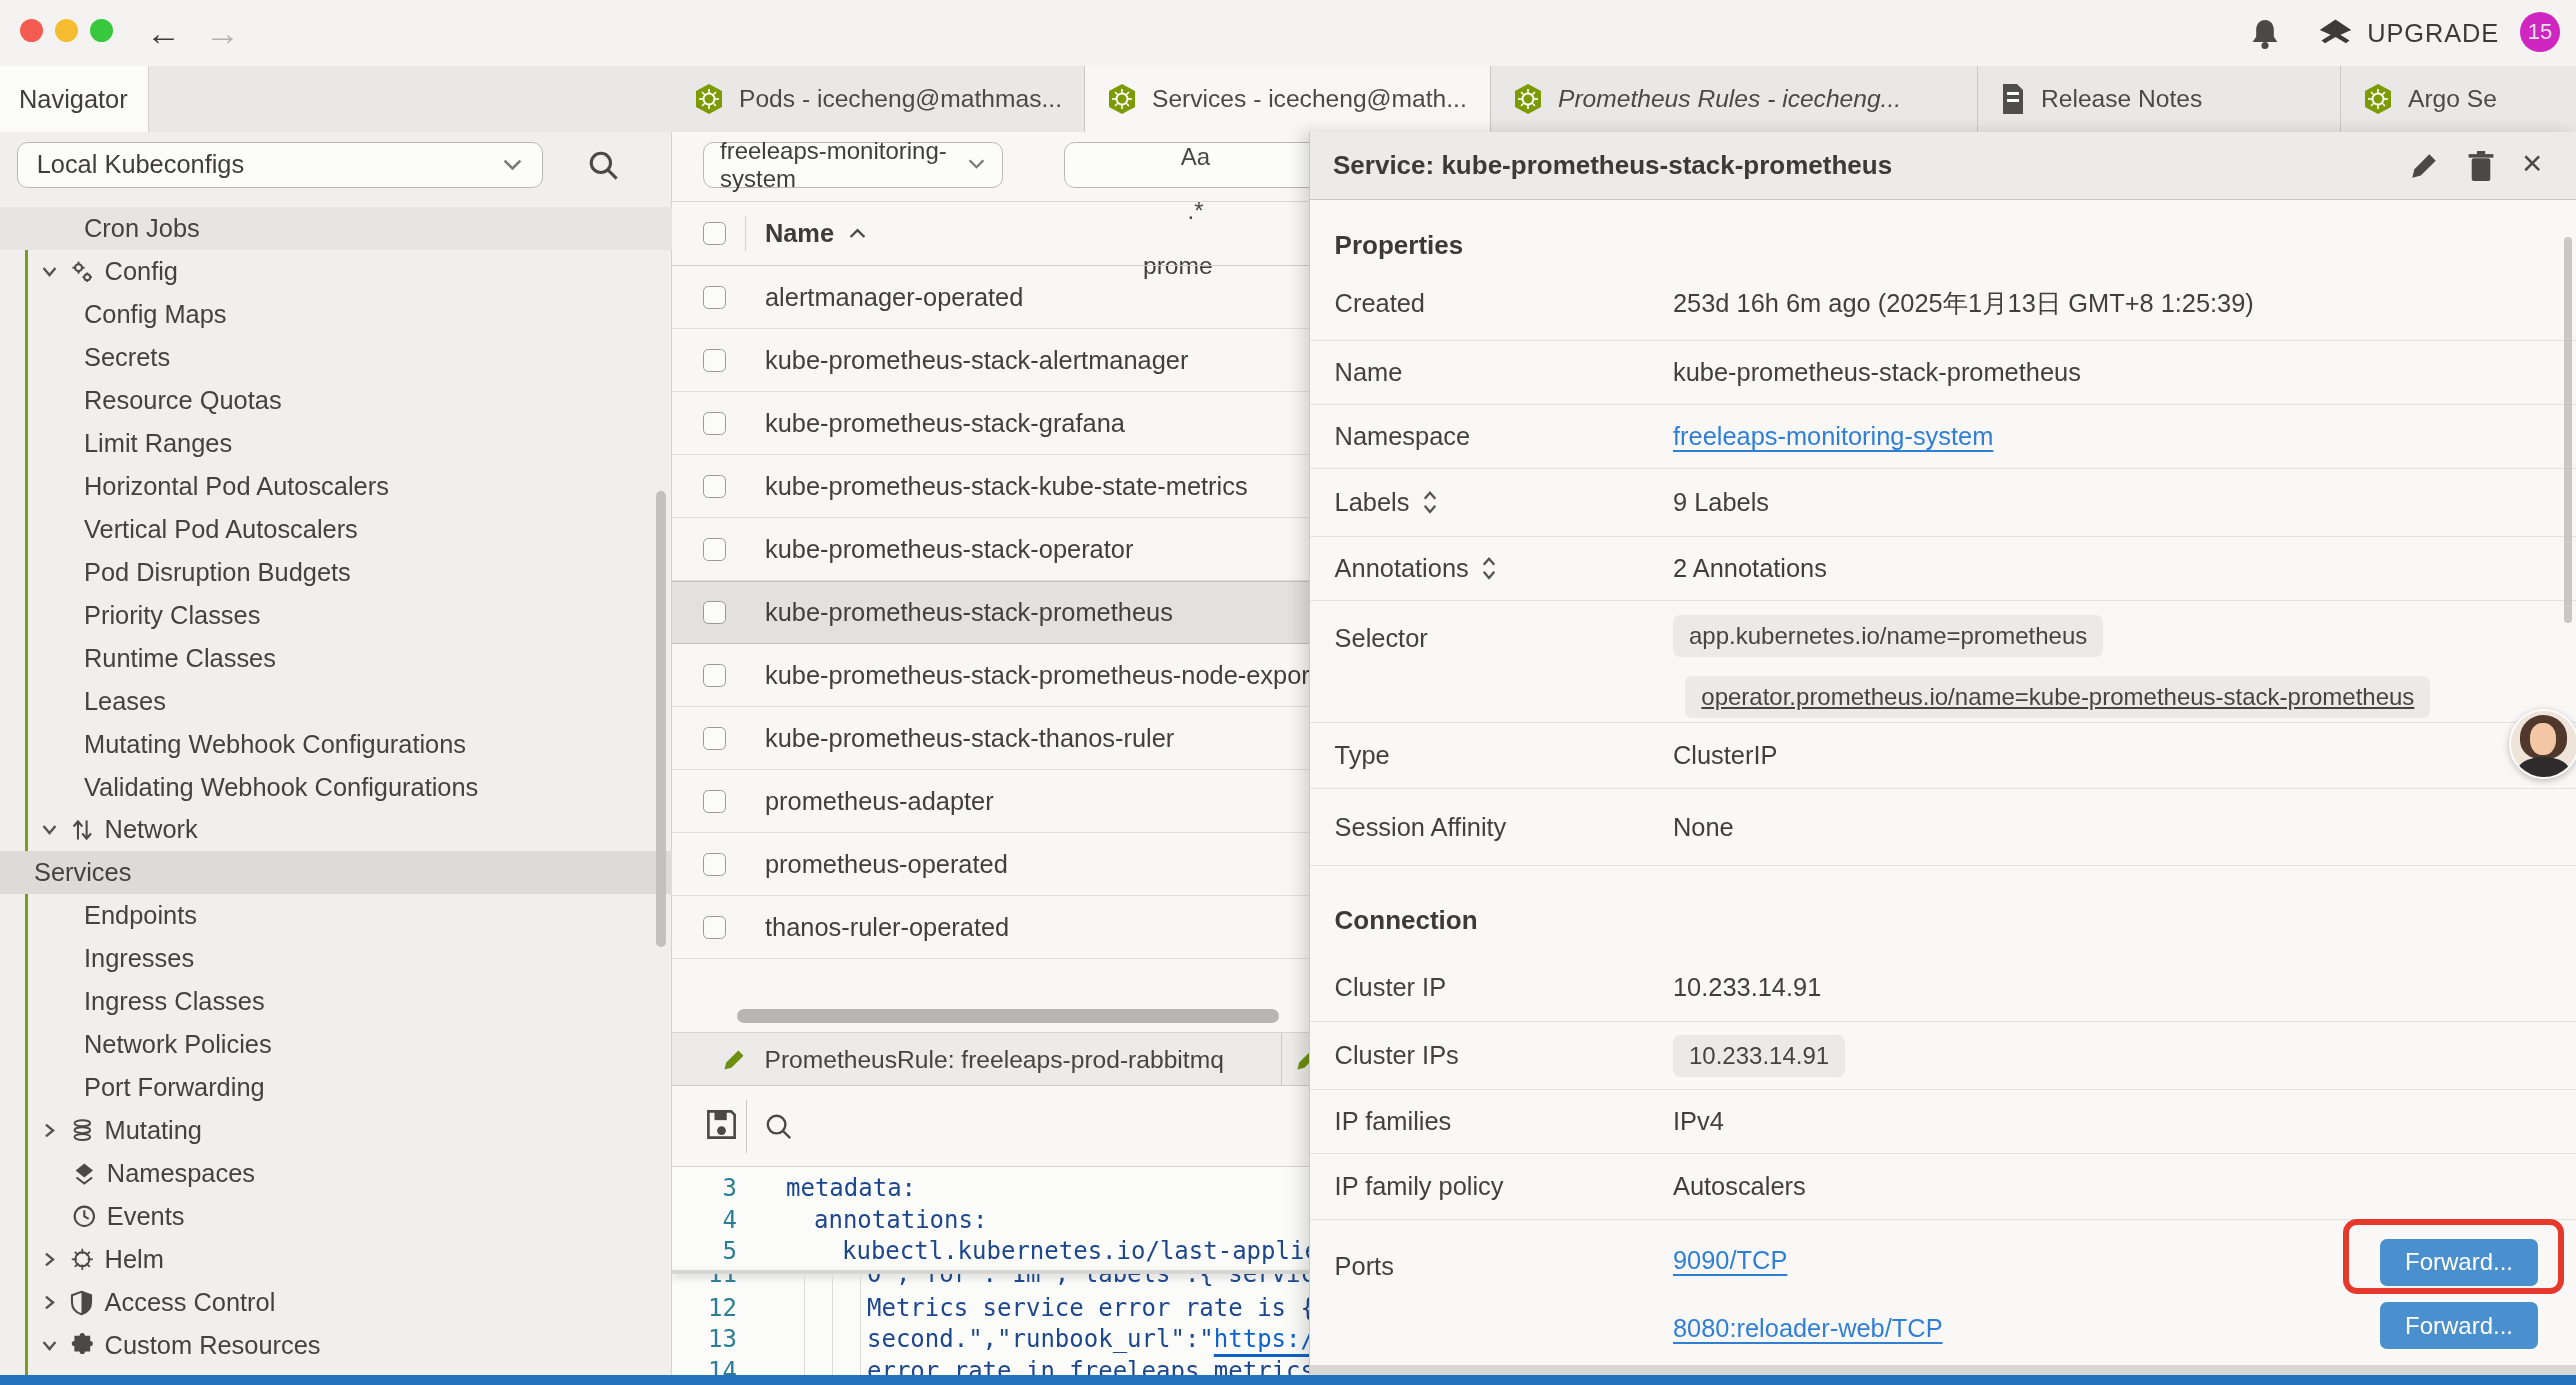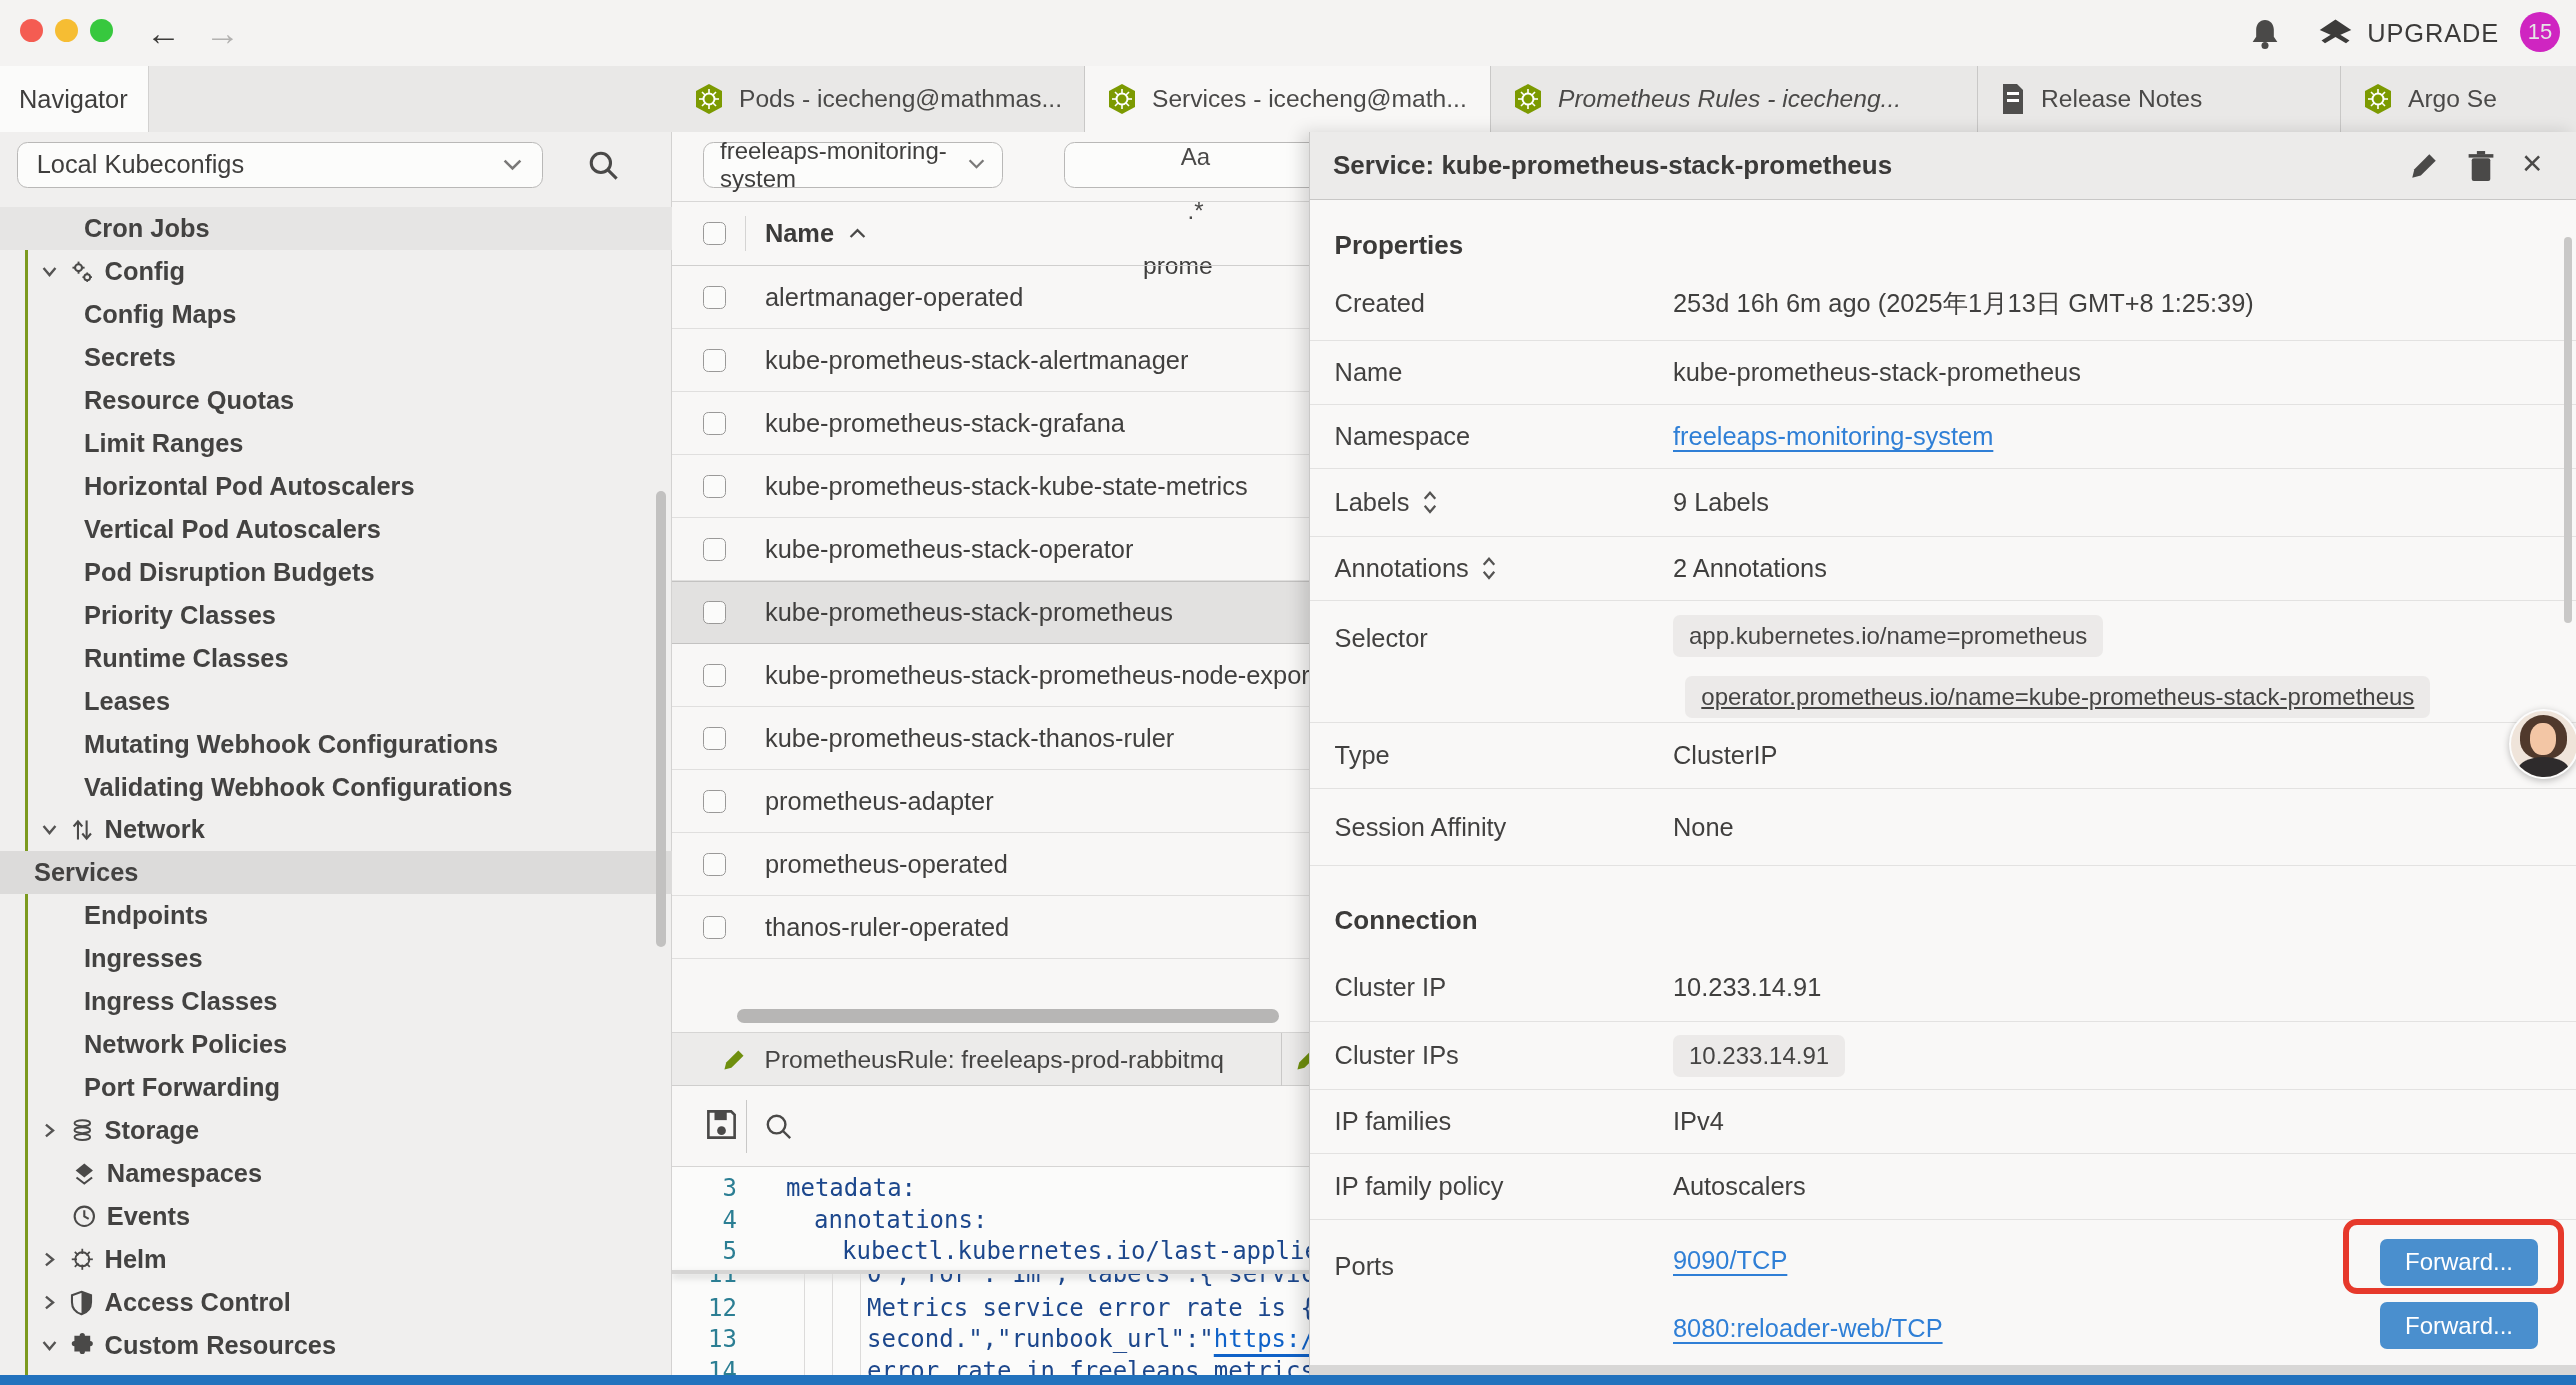--- a/index.html
+++ b/index.html
@@ -35,21 +35,21 @@
 
   
   #sidebar{left:0;top:132px;width:672px;height:1243px;background:#f0efee;border-right:0.9px solid #d3d2d1;box-sizing:border-box;}
   #kubeconfig-row{left:0;top:0;width:672px;height:75px;}
   #kubeconfig-select{left:16.7px;top:9.6px;width:526px;height:46px;background:#fcfcfb;border:1.8px solid #b9b8b7;border-radius:10.5px;
     display:flex;align-items:center;justify-content:space-between;padding:0 19px;box-sizing:border-box;font-size:25.4px;}
   #sidebar-search{left:586px;top:16px;color:#4a4948;}
   #navlist{left:0;top:75px;width:672px;height:1168px;overflow:hidden;}
   .guide-green{left:25.4px;top:75px;width:2.6px;height:1168px;background:#7c9a1f;}
   .navrow{left:0;width:672px;height:43px;display:flex;align-items:center;font-size:25.4px;color:#434241;
-    box-sizing:border-box;white-space:nowrap;font-weight:bold;}
+    box-sizing:border-box;white-space:nowrap;}
   .navrow.child{padding-left:84px;}
   .navrow.group{padding-left:40px;gap:8.8px;}
   .navrow.leaf{padding-left:70px;gap:8.8px;}
   .navrow.hovered{background:#e6e5e4;}
   .navrow.selected{background:#dcdbda;padding-left:34px;}
   .nicon{width:28px;height:28px;display:flex;align-items:center;justify-content:center;color:#4a4948;flex:0 0 28px;}
   .chev{width:19px;height:19px;flex:0 0 19px;color:#555453;}
   #sidebar-scrollbar{left:656px;top:359px;width:9.6px;height:456px;background:#c2c1c0;border-radius:5.3px;}
 
   
@@ -390,21 +390,21 @@
         </span>
       <span class="nicon">
           <svg width="24.6" height="26" viewBox="0 0 28 30">
             <g fill="none" stroke="currentColor" stroke-width="2.2">
               <ellipse cx="14" cy="6" rx="9" ry="3.4"></ellipse>
               <ellipse cx="14" cy="14" rx="9" ry="3.4"></ellipse>
               <ellipse cx="14" cy="22" rx="9" ry="3.4"></ellipse>
             </g>
           </svg>
         </span>
-      <span>Storage</span>
+      <span>Mutating</span>
     </div>
 
     <div class="navrow leaf abs" style="top:945px">
       <span class="nicon">
           <svg width="24.6" height="26" viewBox="0 0 28 30">
             <polygon points="14,3 24,11 14,19 4,11" fill="currentColor"></polygon>
             <polyline points="5,19 14,26 23,19" fill="none" stroke="currentColor" stroke-width="2.4"></polyline>
           </svg>
         </span>
       <span>Namespaces</span>

